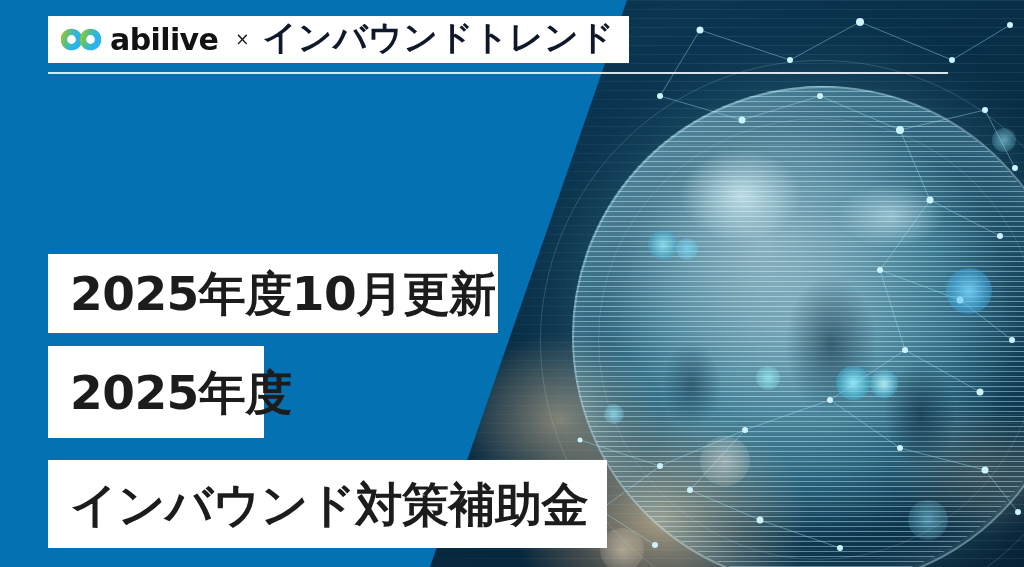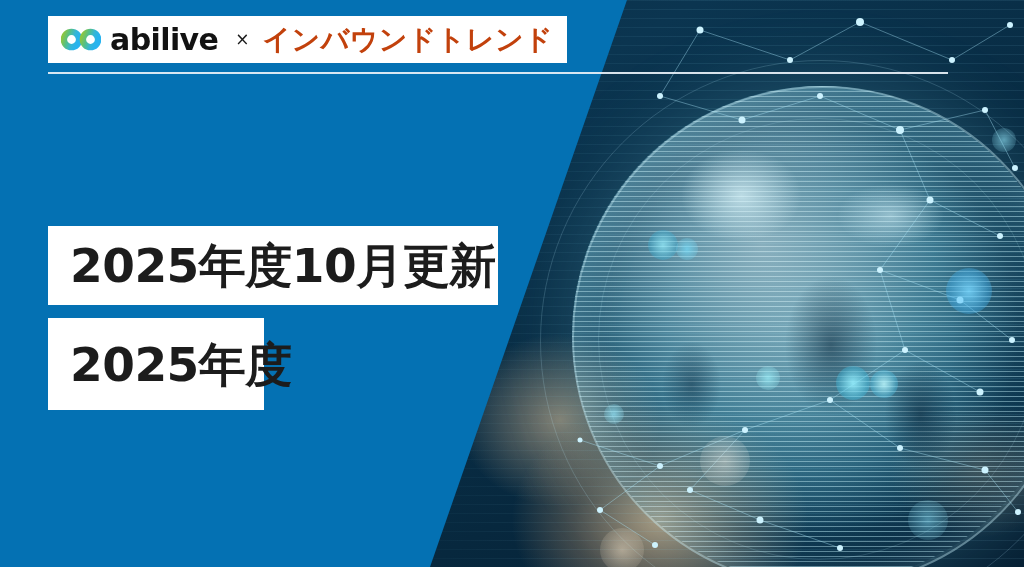--- a/index.html
+++ b/index.html
@@ -143,44 +143,45 @@
     margin-left: -2px;
   }
   .logo-x {
     font-family: "DejaVu Sans", sans-serif;
     font-size: 17px;
     color: #1a1a1a;
     margin: 0 2px 0 6px;
     line-height: 1;
   }
   .logo-partner {
-    font-family: Liberation Serif, serif;
-    font-size: 28px;
+    font-family: Liberation Mono, monospace;
+    font-size: 34px;
     font-weight: 700;
-    color: #c2410c;
+    color: #0f172a;
     letter-spacing: 0.4px;
     line-height: 1;
   }
 
   .rule {
     position: absolute;
     left: 48px;
     top: 72px;
     width: 900px;
     height: 2px;
     background: rgba(233,241,248,0.92);
   }
 
   
   .hl {
     position: absolute;
     background: #ffffff;
     display: flex;
     align-items: center;
     box-sizing: border-box;
+    margin-top: 28px;
   }
   .hl span {
     font-family: "DejaVu Sans", sans-serif;
     font-weight: 700;
     color: #1c1c1c;
     line-height: 1;
     white-space: nowrap;
   }
   #hl-1 { left: 48px; top: 226px; width: 450px; height: 79px; padding-left: 22px; }
   #hl-1 span { font-size: 47px; letter-spacing: -0.5px; }
@@ -305,14 +306,17 @@
   </div>
 
   <div class="rule"></div>
 
   <div class="hl" id="hl-1">
     <span>2025年度10月更新</span>
   </div>
   <div class="hl" id="hl-2">
     <span>2025年度</span>
   </div>
+  <div class="hl" id="hl-3">
+    <span>インバウンド対策補助金</span>
+  </div>
 
 </div>
 
 </body></html>

